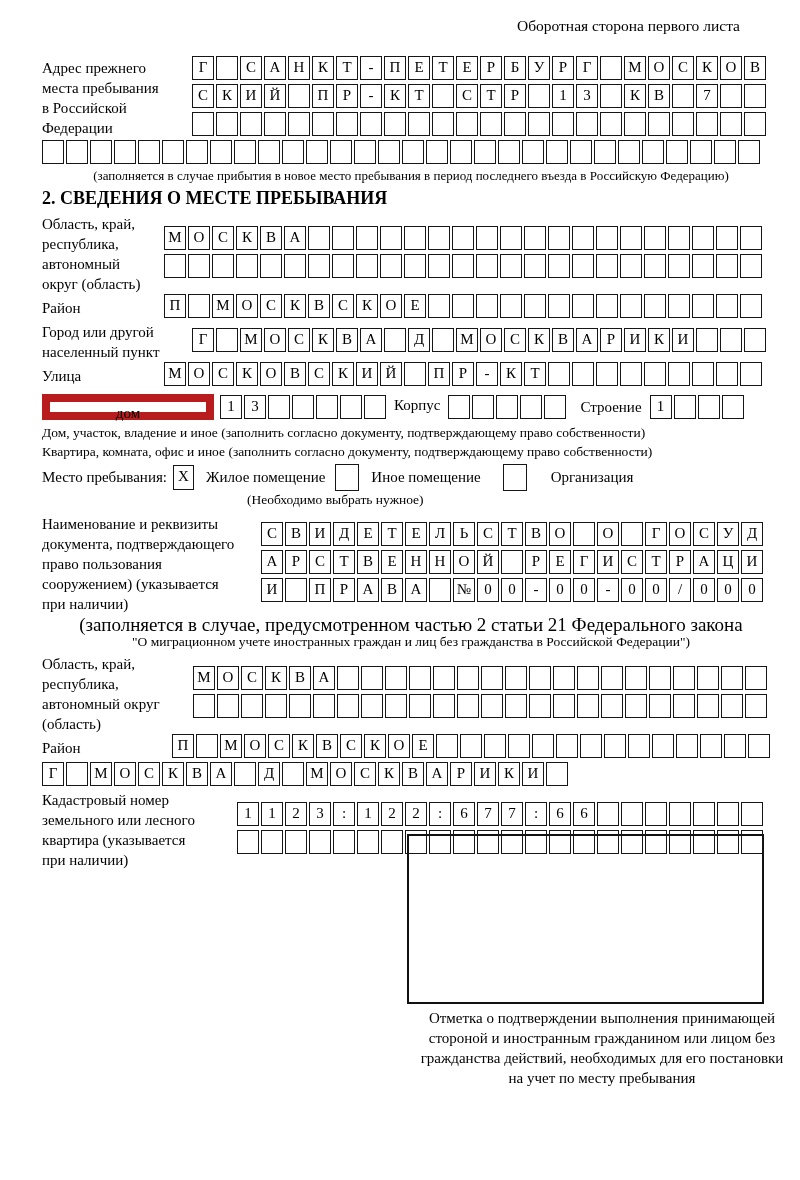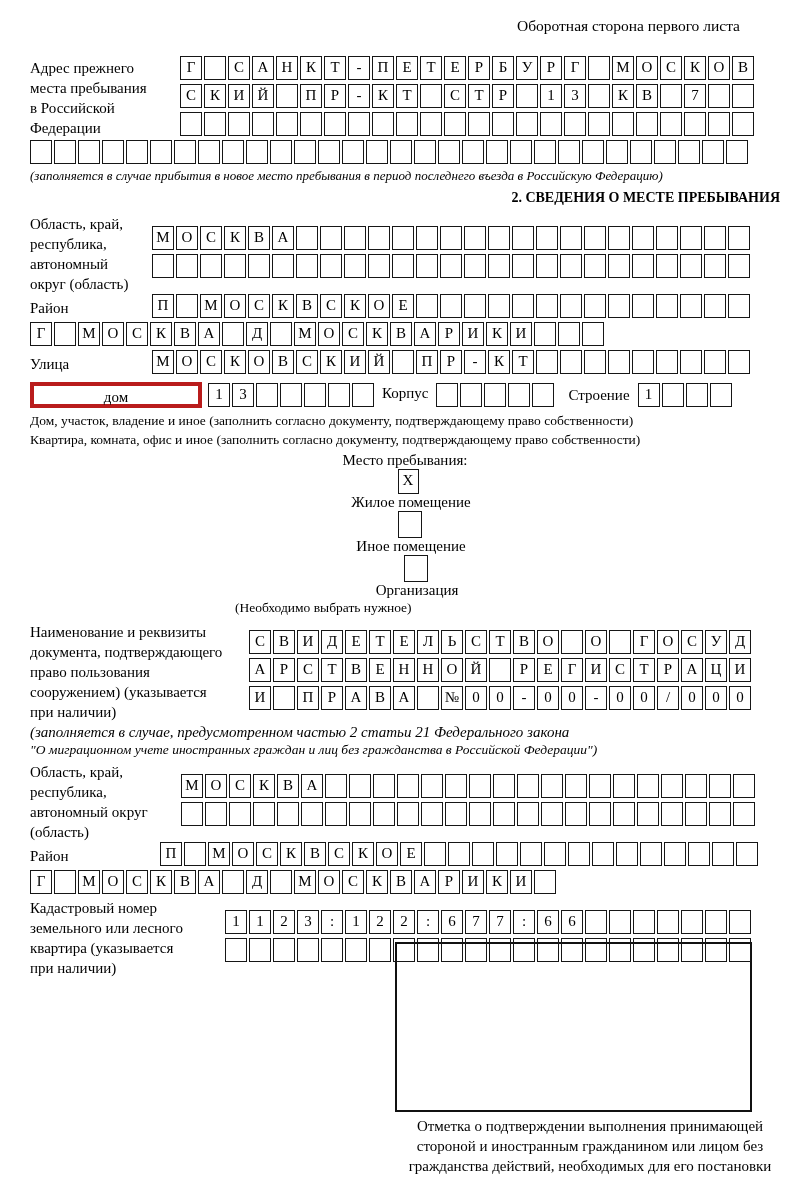--- a/index.html
+++ b/index.html
@@ -1,50 +1,50 @@
 <!DOCTYPE html>
 <html><head>
 <meta charset="utf-8">
 <style>
   html,body { margin:0; padding:0; background:#fff; }
   body { width:800px; height:1180px; overflow:hidden; color:#000;
          font-family:"Liberation Serif", serif; }
-  .page { box-sizing:border-box; width:800px; height:1180px; padding:16px 20px 0 30px; }
+  .page { box-sizing:border-box; width:800px; height:1180px; padding:16px 20px 0 42px; }
 
   .note-right { text-align:right; padding-right:40px; font-size:15.5px; line-height:20px; }
 
   .frow { display:flex; align-items:center; }
   .lbl { font-size:15px; line-height:20px; flex:0 0 auto; }
   .lbl div { white-space:nowrap; }
 
   .grid-row { white-space:nowrap; height:24px; margin-bottom:4px; }
   .cell { display:inline-block; box-sizing:border-box; width:22px; height:24px;
           border:1.7px solid #161616; margin-right:2px; font-size:15px; line-height:20px;
           text-align:center; vertical-align:top; overflow:hidden; }
 
-  .caption-c { font-size:13px; line-height:16px;font-style:italic; }
+  .caption-c { text-align:center; font-size:13px; line-height:16px; }
   .caption-l { font-size:13.5px; line-height:17px; }
-  .title-c { text-align:right; font-weight:bold; font-size:14px; line-height:20px; }
+  .title-c { text-align:left; font-weight:bold; font-size:18px; line-height:20px; }
 
   .w-prev  { width:150px; } .w-obl { width:122px; } .w-raion { width:122px; }
   .w-gorod { width:150px; } .w-ul  { width:122px; } .w-doc   { width:219px; }
   .w-fobl  { width:151px; } .w-fraion { width:130px; } .w-fgorod { width:203px; }
   .w-kad   { width:195px; }
 
-  .bigbox { box-sizing:border-box; border:4px solid #b91c1c; height:26px;
+  .bigbox { box-sizing:border-box; border:8px solid #b91c1c; height:26px;
             text-align:center; font-size:15px; line-height:22px; flex:0 0 auto; }
   .dom-box { width:172px; } .kv-box { width:206px; }
   .inline-lbl { font-size:15px; line-height:26px; white-space:nowrap; }
 
   .chk { display:inline-block; box-sizing:border-box; width:21px; height:25px;
          border:1.7px solid #161616; text-align:center; font-size:15px; line-height:21px;
          flex:0 0 auto; }
   .chk.tall { width:24px; height:27px; }
 
-  .mesto-row { display:flex; align-items:center; margin-top:4px;flex-direction:column; }
+  .mesto-row { display:flex; align-items:center; margin-top:4px; }
   .mesto-row .txt { font-size:15px; white-space:nowrap; }
 
   .stamp-box { box-sizing:border-box; width:357px; height:170px; border:2px solid #111;
                margin:-36px 0 0 365px; background:#fff; }
   .stamp-caption { margin:4px 0 0 340px; width:440px; text-align:center;
                    font-size:15px; line-height:20px; }
 
   .mt2{margin-top:2px;} .mt4{margin-top:4px;} .mt6{margin-top:6px;} .mt20{margin-top:20px;}
 </style>
 </head>
@@ -84,20 +84,24 @@
       <div class="grid-row"><span class="cell"></span><span class="cell"></span><span class="cell"></span><span class="cell"></span><span class="cell"></span><span class="cell"></span><span class="cell"></span><span class="cell"></span><span class="cell"></span><span class="cell"></span><span class="cell"></span><span class="cell"></span><span class="cell"></span><span class="cell"></span><span class="cell"></span><span class="cell"></span><span class="cell"></span><span class="cell"></span><span class="cell"></span><span class="cell"></span><span class="cell"></span><span class="cell"></span><span class="cell"></span><span class="cell"></span><span class="cell"></span></div>
     </div>
   </div>
 
   <div class="frow">
     <div class="lbl w-raion">Район</div>
     <div class="grid-row"><span class="cell">П</span><span class="cell"></span><span class="cell">М</span><span class="cell">О</span><span class="cell">С</span><span class="cell">К</span><span class="cell">В</span><span class="cell">С</span><span class="cell">К</span><span class="cell">О</span><span class="cell">Е</span><span class="cell"></span><span class="cell"></span><span class="cell"></span><span class="cell"></span><span class="cell"></span><span class="cell"></span><span class="cell"></span><span class="cell"></span><span class="cell"></span><span class="cell"></span><span class="cell"></span><span class="cell"></span><span class="cell"></span><span class="cell"></span></div>
   </div>
 
   <div class="frow">
+    <div class="lbl w-gorod">
+      <div>Город или другой</div>
+      <div>населенный пункт</div>
+    </div>
     <div class="grid-row"><span class="cell">Г</span><span class="cell"></span><span class="cell">М</span><span class="cell">О</span><span class="cell">С</span><span class="cell">К</span><span class="cell">В</span><span class="cell">А</span><span class="cell"></span><span class="cell">Д</span><span class="cell"></span><span class="cell">М</span><span class="cell">О</span><span class="cell">С</span><span class="cell">К</span><span class="cell">В</span><span class="cell">А</span><span class="cell">Р</span><span class="cell">И</span><span class="cell">К</span><span class="cell">И</span><span class="cell"></span><span class="cell"></span><span class="cell"></span></div>
   </div>
 
   <div class="frow">
     <div class="lbl w-ul">Улица</div>
     <div class="grid-row"><span class="cell">М</span><span class="cell">О</span><span class="cell">С</span><span class="cell">К</span><span class="cell">О</span><span class="cell">В</span><span class="cell">С</span><span class="cell">К</span><span class="cell">И</span><span class="cell">Й</span><span class="cell"></span><span class="cell">П</span><span class="cell">Р</span><span class="cell">-</span><span class="cell">К</span><span class="cell">Т</span><span class="cell"></span><span class="cell"></span><span class="cell"></span><span class="cell"></span><span class="cell"></span><span class="cell"></span><span class="cell"></span><span class="cell"></span><span class="cell"></span></div>
   </div>
 
   <div class="frow mt2" style="align-items:center;">
     <div class="bigbox dom-box">дом</div>
@@ -130,21 +134,21 @@
       <div>сооружением) (указывается</div>
       <div>при наличии)</div>
     </div>
     <div>
       <div class="grid-row"><span class="cell">С</span><span class="cell">В</span><span class="cell">И</span><span class="cell">Д</span><span class="cell">Е</span><span class="cell">Т</span><span class="cell">Е</span><span class="cell">Л</span><span class="cell">Ь</span><span class="cell">С</span><span class="cell">Т</span><span class="cell">В</span><span class="cell">О</span><span class="cell"></span><span class="cell">О</span><span class="cell"></span><span class="cell">Г</span><span class="cell">О</span><span class="cell">С</span><span class="cell">У</span><span class="cell">Д</span></div>
       <div class="grid-row"><span class="cell">А</span><span class="cell">Р</span><span class="cell">С</span><span class="cell">Т</span><span class="cell">В</span><span class="cell">Е</span><span class="cell">Н</span><span class="cell">Н</span><span class="cell">О</span><span class="cell">Й</span><span class="cell"></span><span class="cell">Р</span><span class="cell">Е</span><span class="cell">Г</span><span class="cell">И</span><span class="cell">С</span><span class="cell">Т</span><span class="cell">Р</span><span class="cell">А</span><span class="cell">Ц</span><span class="cell">И</span></div>
       <div class="grid-row"><span class="cell">И</span><span class="cell"></span><span class="cell">П</span><span class="cell">Р</span><span class="cell">А</span><span class="cell">В</span><span class="cell">А</span><span class="cell"></span><span class="cell">№</span><span class="cell">0</span><span class="cell">0</span><span class="cell">-</span><span class="cell">0</span><span class="cell">0</span><span class="cell">-</span><span class="cell">0</span><span class="cell">0</span><span class="cell">/</span><span class="cell">0</span><span class="cell">0</span><span class="cell">0</span></div>
     </div>
   </div>
 
-  <div class="caption-c mt2" style="font-size:15px; line-height:17px;">(заполняется в случае, предусмотренном частью 2 статьи 21 Федерального закона</div>
+  <div class="caption-c mt2" style="font-size:19px; line-height:17px;">(заполняется в случае, предусмотренном частью 2 статьи 21 Федерального закона</div>
   <div class="caption-c" style="font-size:13.5px; line-height:17px;">"О миграционном учете иностранных граждан и лиц без гражданства в Российской Федерации")</div>
 
   <div class="frow mt4">
     <div class="lbl w-fobl">
       <div>Область, край,</div>
       <div>республика,</div>
       <div>автономный округ</div>
       <div>(область)</div>
     </div>
     <div>

